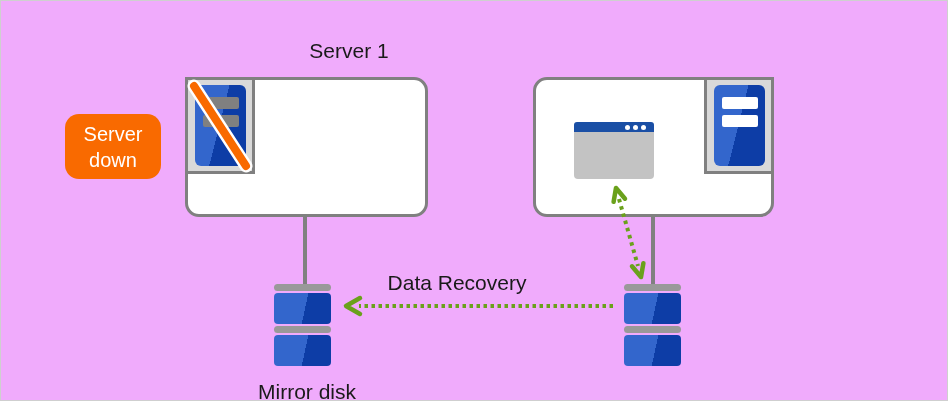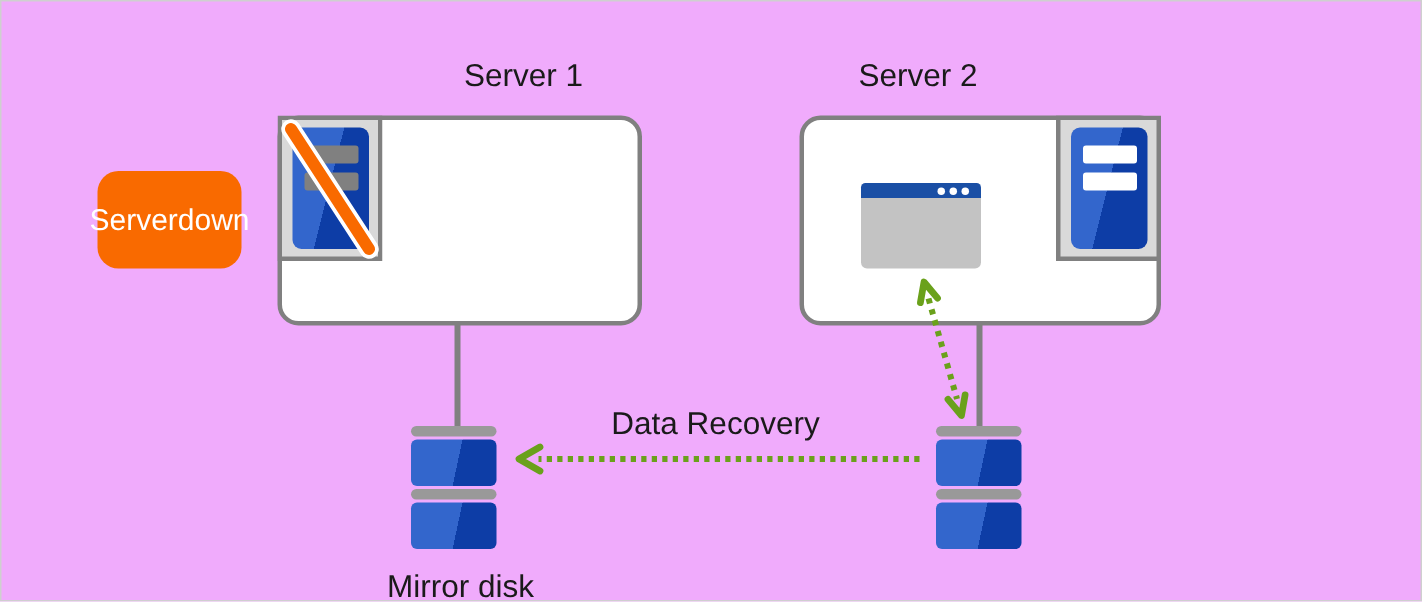--- a/index.html
+++ b/index.html
@@ -44,21 +44,21 @@
   }
   #server1-box{left:184px;top:76px;width:243px;height:140px;}
   #server2-box{left:532px;top:76px;width:241px;height:140px;}
   .server-icon{position:absolute;z-index:3;}
   #server1-icon{left:184px;top:76px;}
   #server2-icon{left:703px;top:76px;}
   #badge{
     position:absolute;left:64px;top:113px;width:96px;height:65px;
     background:var(--accent-orange);
     border-radius:14px;
-    display:flex;flex-direction:row;align-items:center;justify-content:center;
+    display:flex;flex-direction:column;align-items:center;justify-content:center;
     color:#fff;font-size:20px;line-height:26px;
     z-index:3;
   }
   .connector{
     position:absolute;width:4px;background:var(--border-gray);z-index:0;
   }
   #connector-1{left:302px;top:213px;height:73px;}
   #connector-2{left:650px;top:213px;height:73px;}
   .disk{position:absolute;width:57px;z-index:2;}
   #disk-left{left:273px;top:283px;}
@@ -70,30 +70,29 @@
   }
   #app-window{position:absolute;left:573px;top:121px;width:80px;height:57px;z-index:2;}
   #app-titlebar{position:relative;height:10px;background:var(--titlebar-blue);border-radius:3px 3px 0 0;}
   .app-dot{position:absolute;top:2.5px;width:5px;height:5px;border-radius:50%;background:#fff;}
   #app-dot-1{left:51px;} #app-dot-2{left:59px;} #app-dot-3{left:67px;}
   #app-body{height:47px;background:var(--window-body-gray);border-radius:0 0 4px 4px;}
   #server1-title{left:248px;top:38px;}
   #server2-title{left:511px;top:38px;}
   #app-label{left:512px;top:94px;}
   #mirror-disk-label{left:206px;top:379px;}
-  #data-recovery-label{left:376px;top:270px;}
+  #data-recovery-label{left:356px;top:270px;}
   #arrow-overlay{position:absolute;left:0;top:0;z-index:5;pointer-events:none;}
 </style>
 </head>
 <body>
 
 <div id="canvas">
 
   <div class="label" id="server1-title">Server 1</div>
-  <div class="label" id="server2-title">Server 2</div>
   <div class="label" id="app-label">Application A</div>
   <div class="label" id="mirror-disk-label">Mirror disk</div>
   <div class="label" id="data-recovery-label">Data Recovery</div>
 
   <div id="badge">
     <span>Server</span>
     <span>down</span>
   </div>
 
   <div class="connector" id="connector-1"></div>

